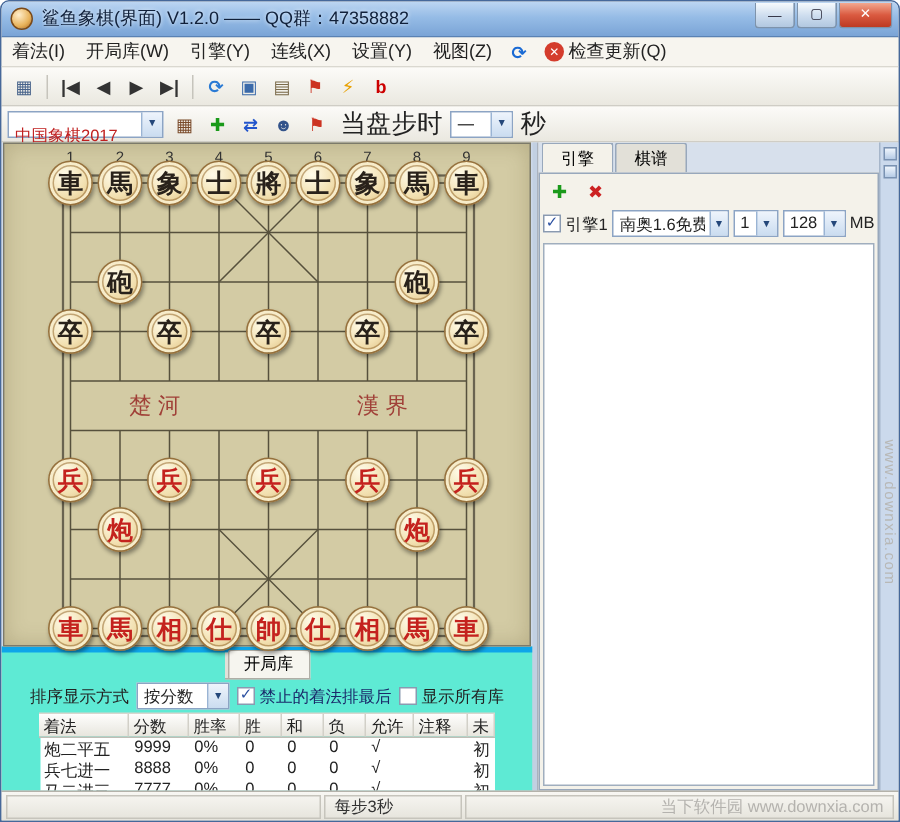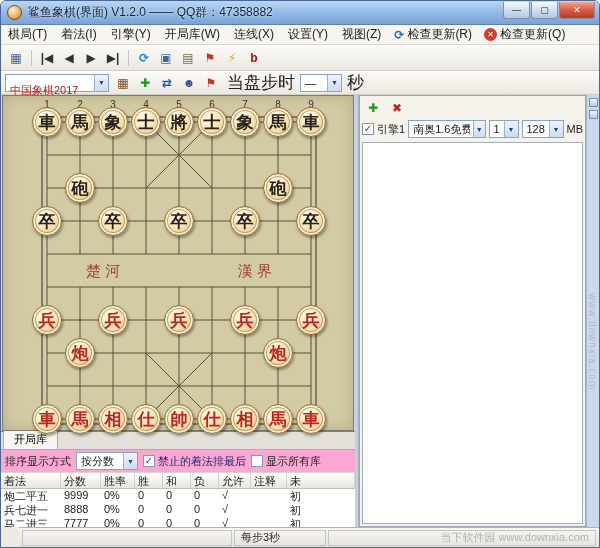--- a/index.html
+++ b/index.html
@@ -72,21 +72,21 @@
   .board-panel svg { position:absolute; left:0; top:0; }
   .piece { position:absolute; width:30px; height:30px; border-radius:50%; display:flex; align-items:center; justify-content:center;
            font-size:17px; font-weight:bold; font-family:"DejaVu Serif","Liberation Serif",serif; cursor:default;
            background:radial-gradient(circle at 35% 30%, #fffbe9, #f2e0b0 55%, #d8b87c);
            border:1px solid #96713d;
            box-shadow:1px 2px 3px rgba(0,0,0,.4), inset 0 0 0 2px #f7ecca, inset 0 0 0 3px rgba(150,105,45,.55); }
   .piece.red { color:#c4221e; }
   .piece.black { color:#29221b; }
 
   
-  .opening-panel { flex:1; display:flex; flex-direction:column; background:#f9a8d4; border-top:1px solid #0ea5e9; min-height:0; }
+  .opening-panel { flex:1; display:flex; flex-direction:column; background:#5eead4; border-top:4px solid #0ea5e9; min-height:0;align-items:center; }
   .op-tabs { height:18px; flex:0 0 18px; display:flex; align-items:flex-end; padding-left:2px; background:#e2e0d8; border-bottom:1px solid #b0aea6; }
   .op-tab { font-size:11px; padding:1px 10px 2px; background:#f6f5ef; border:1px solid #b0aea6; border-bottom:none; border-radius:2px 2px 0 0; cursor:default; }
   .op-controls { height:22px; flex:0 0 22px; display:flex; align-items:center; font-size:11px; color:#222; padding:0 4px; gap:5px; }
   .blue-label { color:#1a2a6a; }
   .tbl-head { display:flex; height:17px; flex:0 0 17px; background:linear-gradient(#fefefd,#e7e5dd);
               border-top:1px solid #d8d6ce; border-bottom:1px solid #bfbdb5; font-size:11px; color:#222; }
   .th { border-right:1px solid #d2d0c8; padding:1px 3px; white-space:nowrap; overflow:hidden; cursor:default; }
   .tbl-body { flex:1; background:#fff; overflow:hidden; }
   .tr { display:flex; height:14px; font-size:11px; color:#222; cursor:default; }
   .td { padding:0 3px; white-space:nowrap; overflow:hidden; }
@@ -105,21 +105,21 @@
   .rp-bottom { height:22px; flex:0 0 22px; display:flex; align-items:center; font-size:11px; color:#222; gap:3px; padding-top:3px; }
   .spacer { flex:1; }
 
   
   .right-strip { width:13px; flex:0 0 13px; background:#cbd9ec; border-left:1px solid #a6b6ca;
                  display:flex; flex-direction:column; align-items:center; padding-top:3px; gap:3px; }
   .strip-btn { width:9px; height:9px; background:linear-gradient(#f0f6fd,#b6cbe6); border:1px solid #7a92b2; }
 
   
   .statusbar { height:20px; flex:0 0 20px; display:flex; align-items:center; font-size:11px; color:#333;
-               background:linear-gradient(#f8f7f3,#e5e3db); border-top:1px solid #b4b2aa; padding:0 2px;margin-left:18px; }
+               background:linear-gradient(#f8f7f3,#e5e3db); border-top:1px solid #b4b2aa; padding:0 2px; }
   .sb-pane { height:16px; border:1px solid #c6c4bc; margin:0 1px; display:flex; align-items:center; padding:0 6px; background:transparent; }
   .sb-pane.p1 { width:210px; }
   .sb-pane.p2 { width:92px; }
   .sb-pane.p3 { flex:1; justify-content:flex-end; }
   .wm { color:#b4b2ae; font-size:11px; white-space:nowrap; }
   .vwm { position:absolute; right:1px; top:292px; writing-mode:vertical-rl; font-size:10px; color:#b8b8b6; letter-spacing:1px; z-index:5; }
 </style>
 </head>
 <body>
 
@@ -130,31 +130,29 @@
     <span class="title-text">鲨鱼象棋(界面) V1.2.0 —— QQ群：47358882</span>
     <span class="win-btns">
       <span class="win-btn">—</span>
       <span class="win-btn">▢</span>
       <span class="win-btn close">✕</span>
     </span>
   </div>
 
   <div class="menubar">
     <span class="menu-items">
-        <span class="menu-item">棋局(T)</span>
         <span class="menu-item">着法(I)</span>
+        <span class="menu-item">开局库(W)</span>
         <span class="menu-item">引擎(Y)</span>
-        <span class="menu-item">开局库(W)</span>
         <span class="menu-item">连线(X)</span>
         <span class="menu-item">设置(Y)</span>
         <span class="menu-item">视图(Z)</span>
       </span>
     <span class="menu-extra">
       <span class="upd-icon">⟳</span>
-      <span>检查更新(R)</span>
     </span>
     <span class="menu-extra">
       <span class="reg-icon">✕</span>
       <span>检查更新(Q)</span>
     </span>
   </div>
 
   <div class="toolbar tb1">
     <span class="tb-icons">
         <span class="tb-btn" style="color: rgb(70, 98, 138);">▦</span>
@@ -345,20 +343,24 @@
               <div class="td" style="width: 36px;"></div>
               <div class="td" style="flex: 1 1 0%;">初</div>
             </div>
           </div>
       </div>
     </div>
 
     <div class="vsplit"></div>
 
     <div class="right-panel">
+      <div class="rp-tabs">
+          <span class="rp-tab active">引擎</span>
+          <span class="rp-tab">棋谱</span>
+        </div>
       <div class="rp-body">
         <div class="engine-toolbar">
             <span class="tb-btn" style="color: rgb(26, 154, 26);">✚</span>
             <span class="tb-btn" style="color: rgb(204, 34, 34);">✖</span>
           </div>
         <div class="engine-row">
           <span class="cb checked">
               <span class="tick">✓</span>
             </span>
           <span>引擎1</span>

